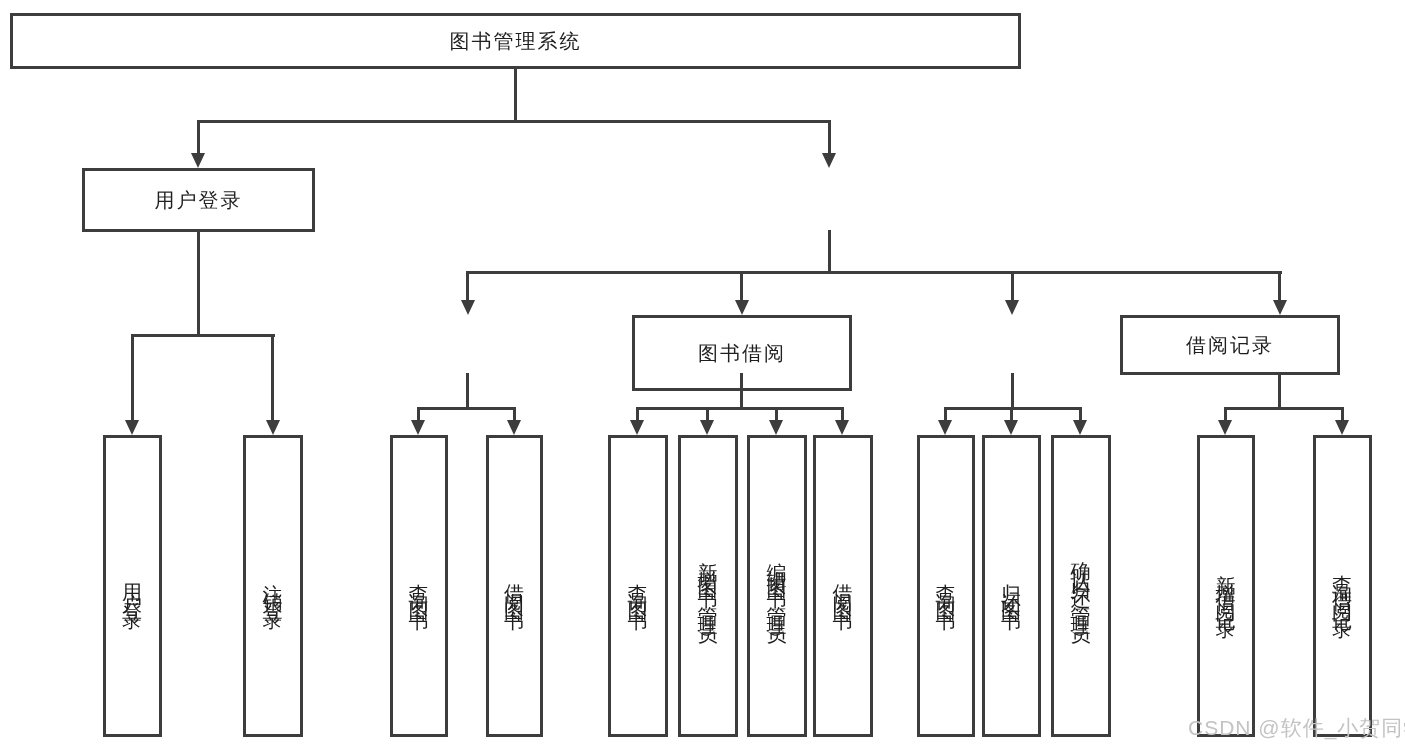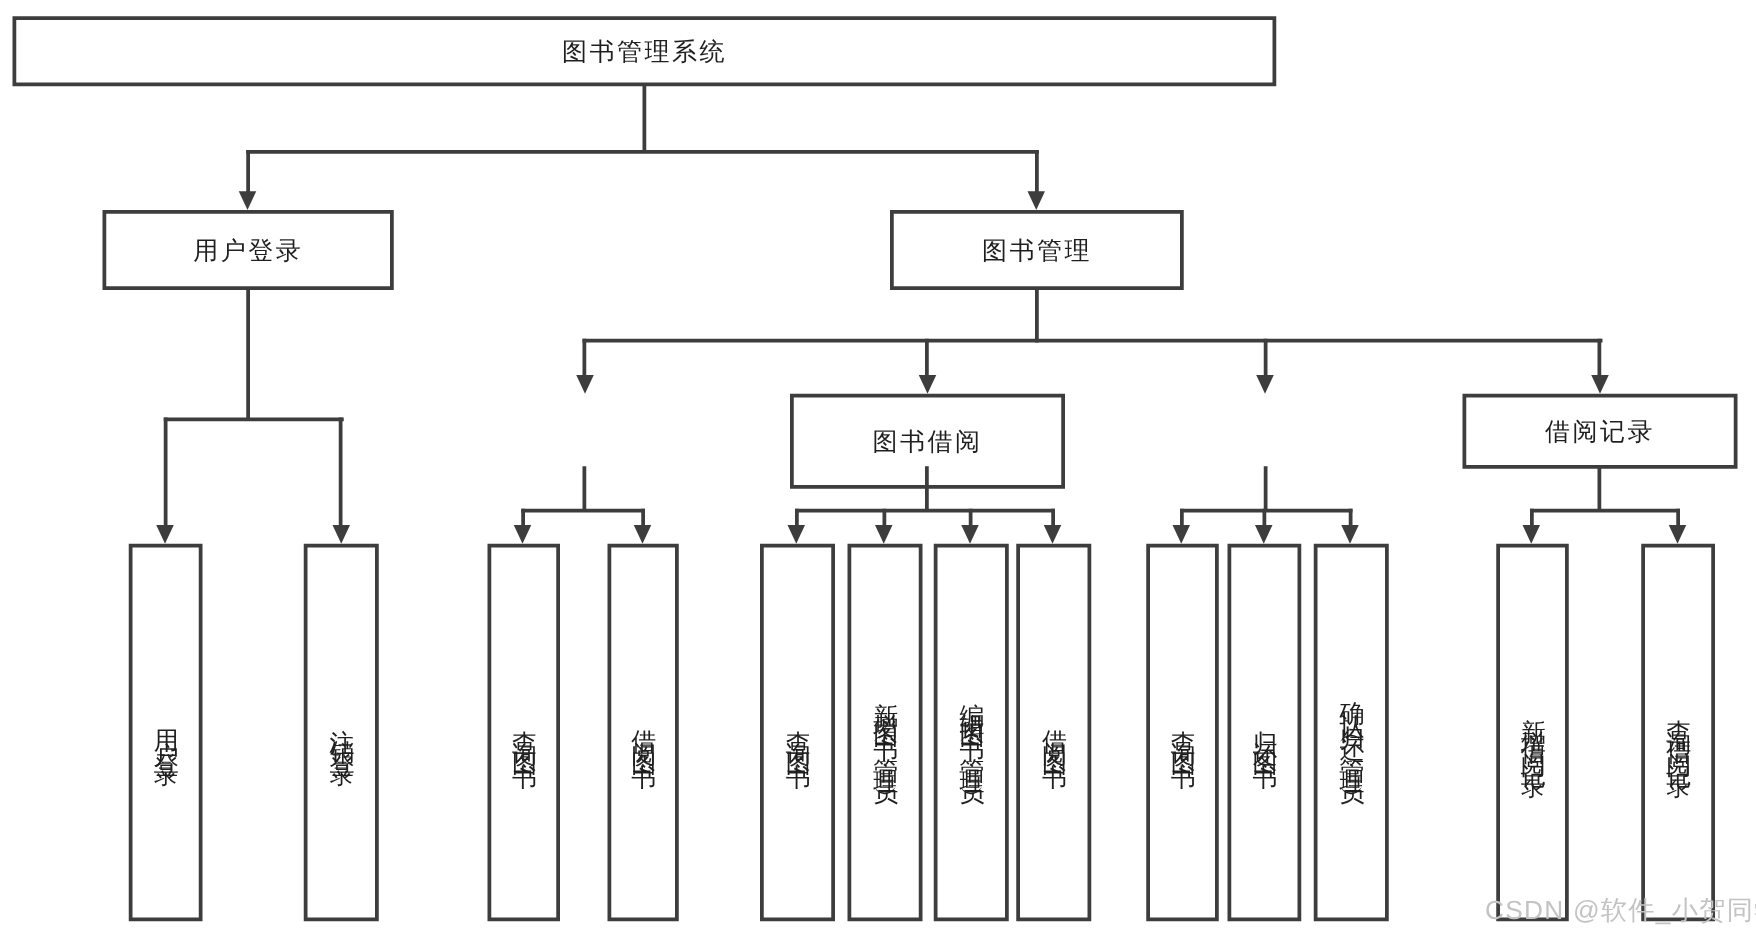--- a/index.html
+++ b/index.html
@@ -41,42 +41,41 @@
   <div class="box hlabel" style="left:10px;top:13px;width:1011px;height:56px;">图书管理系统</div>
 
   <div class="line vl" style="left:514px;top:67px;height:54px;"></div>
   <div class="line hl" style="left:197px;top:120px;width:634px;"></div>
   <div class="line vl" style="left:197px;top:120px;height:35px;"></div>
   <div class="arrow" style="left:191px;top:153px;"></div>
   <div class="line vl" style="left:828px;top:120px;height:35px;"></div>
   <div class="arrow" style="left:822px;top:153px;"></div>
 
   <div class="box hlabel" style="left:82px;top:168px;width:233px;height:64px;">用户登录</div>
-  <div class="box hlabel" style="left:712px;top:168px;width:235px;height:64px;">图书管理</div>
 
   <div class="line vl" style="left:197px;top:230px;height:106px;"></div>
   <div class="line hl" style="left:131px;top:334px;width:144px;"></div>
   <div class="line vl" style="left:131px;top:334px;height:88px;"></div>
   <div class="arrow" style="left:125px;top:420px;"></div>
   <div class="line vl" style="left:271px;top:334px;height:88px;"></div>
   <div class="arrow" style="left:266px;top:420px;"></div>
 
   <div class="line vl" style="left:828px;top:230px;height:44px;"></div>
   <div class="line hl" style="left:466px;top:271px;width:816px;"></div>
   <div class="line vl" style="left:466px;top:271px;height:31px;"></div>
   <div class="arrow" style="left:461px;top:300px;"></div>
   <div class="line vl" style="left:740px;top:271px;height:31px;"></div>
   <div class="arrow" style="left:735px;top:300px;"></div>
   <div class="line vl" style="left:1011px;top:271px;height:31px;"></div>
   <div class="arrow" style="left:1005px;top:300px;"></div>
   <div class="line vl" style="left:1278px;top:271px;height:31px;"></div>
   <div class="arrow" style="left:1273px;top:300px;"></div>
 
   <div class="box hlabel" style="left:632px;top:315px;width:220px;height:76px;">图书借阅</div>
-  <div class="box hlabel" style="left:1170px;top:315px;width:220px;height:60px;">借阅记录</div>
+  <div class="box hlabel" style="left:1120px;top:315px;width:220px;height:60px;">借阅记录</div>
 
   <div class="line vl" style="left:466px;top:373px;height:36px;"></div>
   <div class="line hl" style="left:417px;top:407px;width:99px;"></div>
   <div class="line vl" style="left:417px;top:407px;height:17px;"></div>
   <div class="arrow" style="left:411px;top:420px;"></div>
   <div class="line vl" style="left:513px;top:407px;height:17px;"></div>
   <div class="arrow" style="left:507px;top:420px;"></div>
 
   <div class="line vl" style="left:740px;top:373px;height:36px;"></div>
   <div class="line hl" style="left:636px;top:407px;width:208px;"></div>

